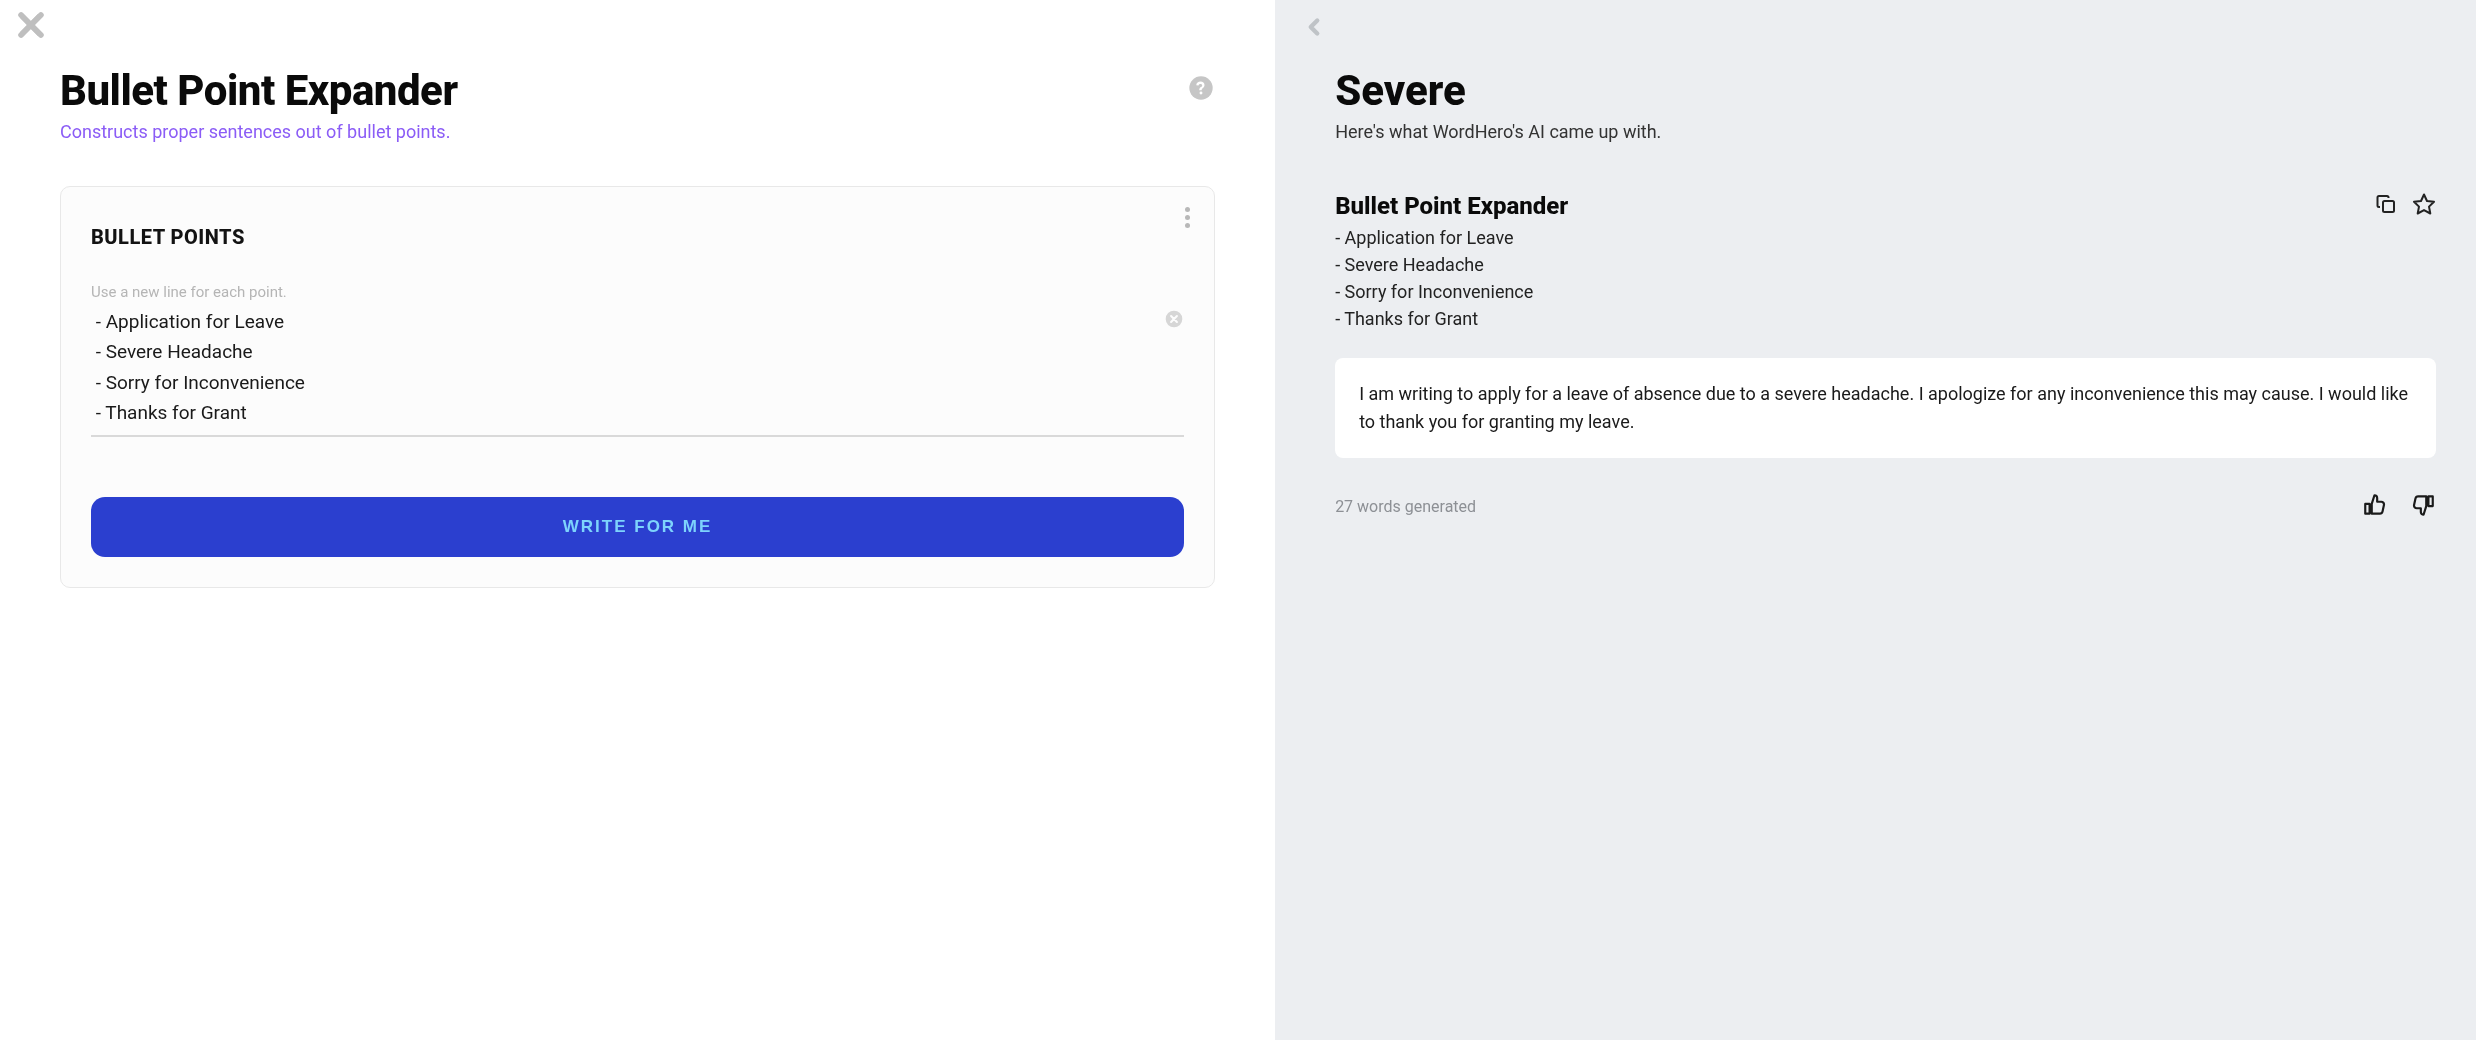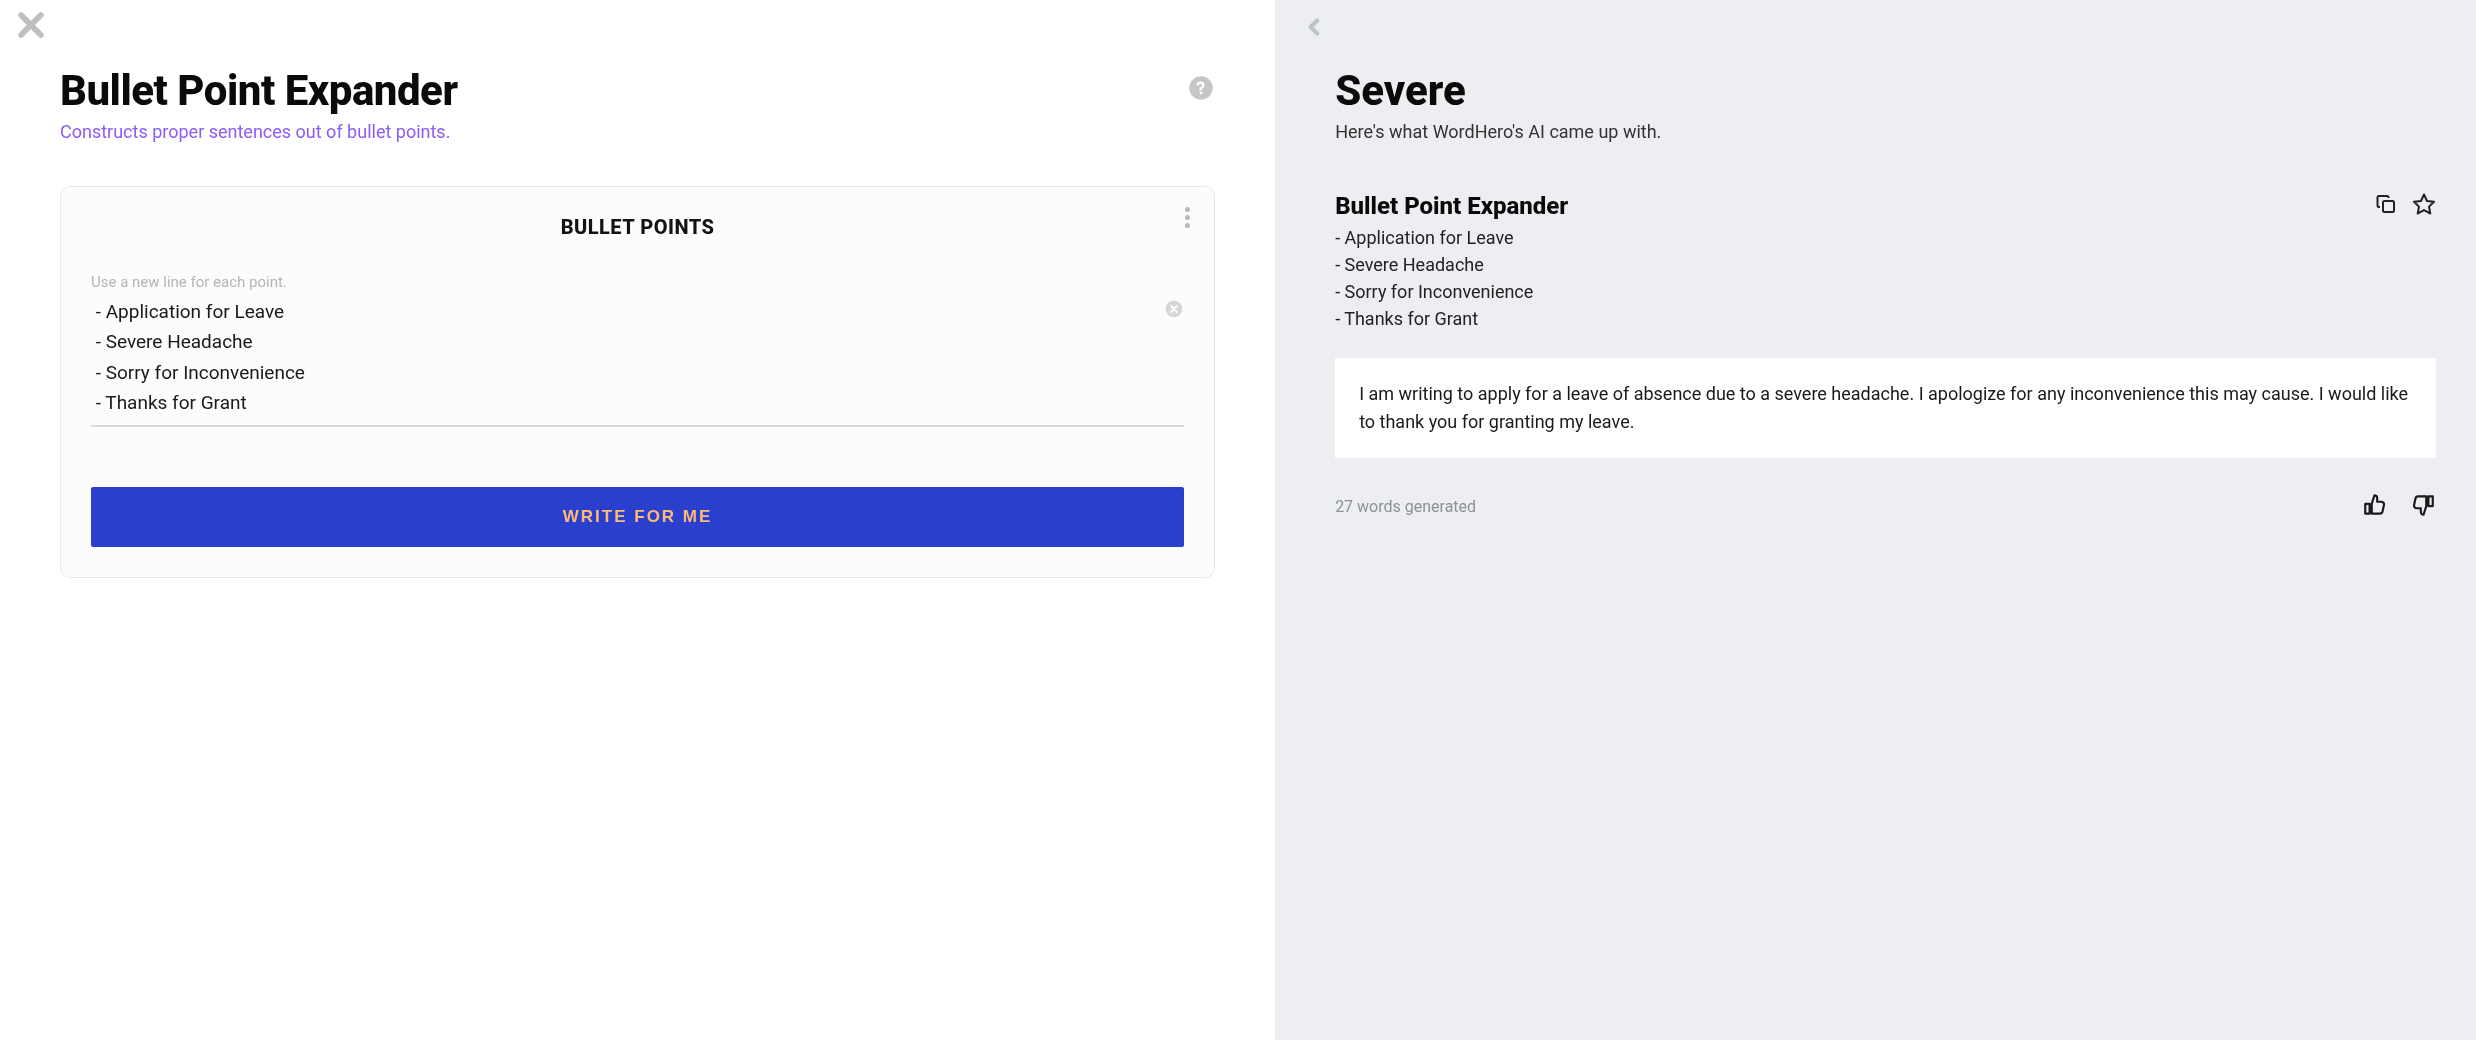--- a/index.html
+++ b/index.html
@@ -86,22 +86,21 @@
       flex-direction: column;
       gap: 3px;
       padding: 6px;
     }
     .kebab span { width: 5px; height: 5px; background:#b8b8b8; border-radius:50%; display:block;}
     .field-label {
       font-size: 20px;
       font-weight: 800;
       letter-spacing: 0.5px;
       color: #131313;
-      margin-top: 0;
-      text-align: center;
+      margin-top: 10px;
     }
     .hint {
       font-size: 15px;
       color: #b5b5b5;
       margin-top: 34px;
     }
     .ta-wrap {
       position: relative;
       margin-top: 6px;
     }
@@ -130,23 +129,23 @@
     .counter {
       text-align: right;
       color: #9a9a9a;
       font-size: 17px;
       margin-top: 8px;
     }
     .cta {
       margin-top: 56px;
       width: 100%;
       background: #2b3fcf;
-      color: #fdba74;
+      color: #7dd3fc;
       border: none;
-      border-radius: 2px;
+      border-radius: 14px;
       padding: 20px;
       font-size: 17px;
       font-weight: 700;
       letter-spacing: 2px;
       cursor: pointer;
     }
     
     .r-title {
       font-size: 42px;
       font-weight: 800;
@@ -177,21 +176,21 @@
     .result-actions .ic { cursor: pointer; }
     .result-actions svg { width: 24px; height: 24px; }
     .result-bullets {
       margin-top: 4px;
       font-size: 18px;
       color: #222;
       line-height: 1.5;
     }
     .result-box {
       background: #fff;
-      border-radius: 0;
+      border-radius: 8px;
       padding: 22px 24px;
       margin-top: 26px;
       font-size: 18px;
       line-height: 1.55;
       color: #1a1a1a;
     }
     .result-foot {
       display: flex;
       justify-content: space-between;
       align-items: center;

